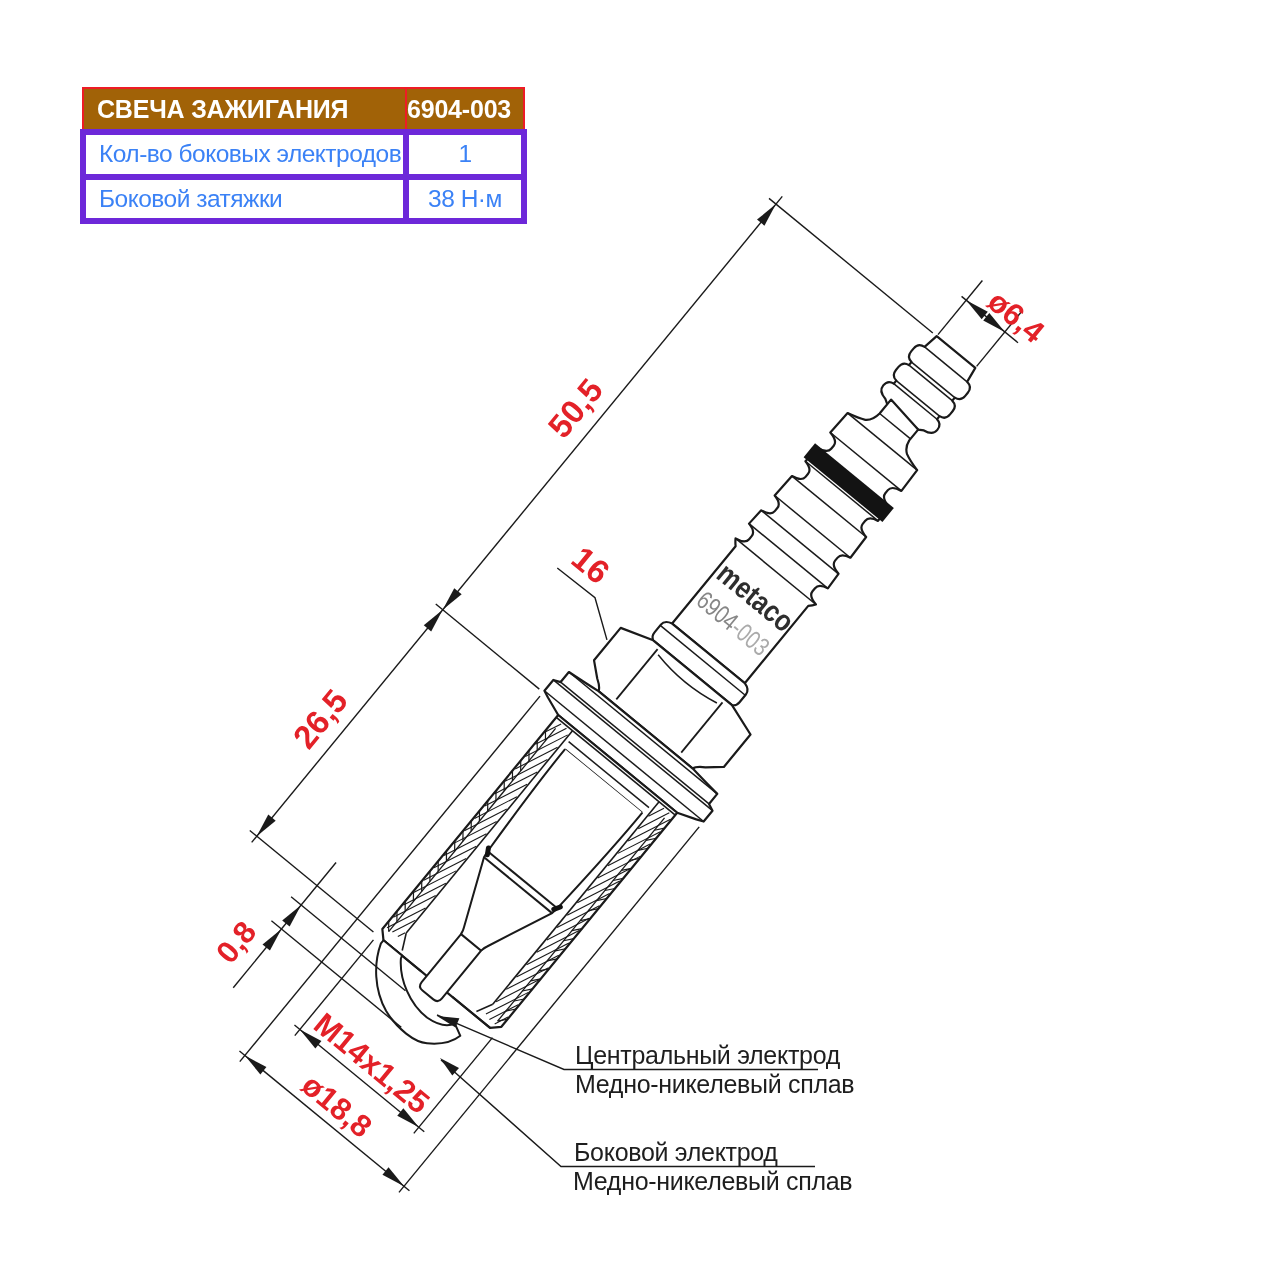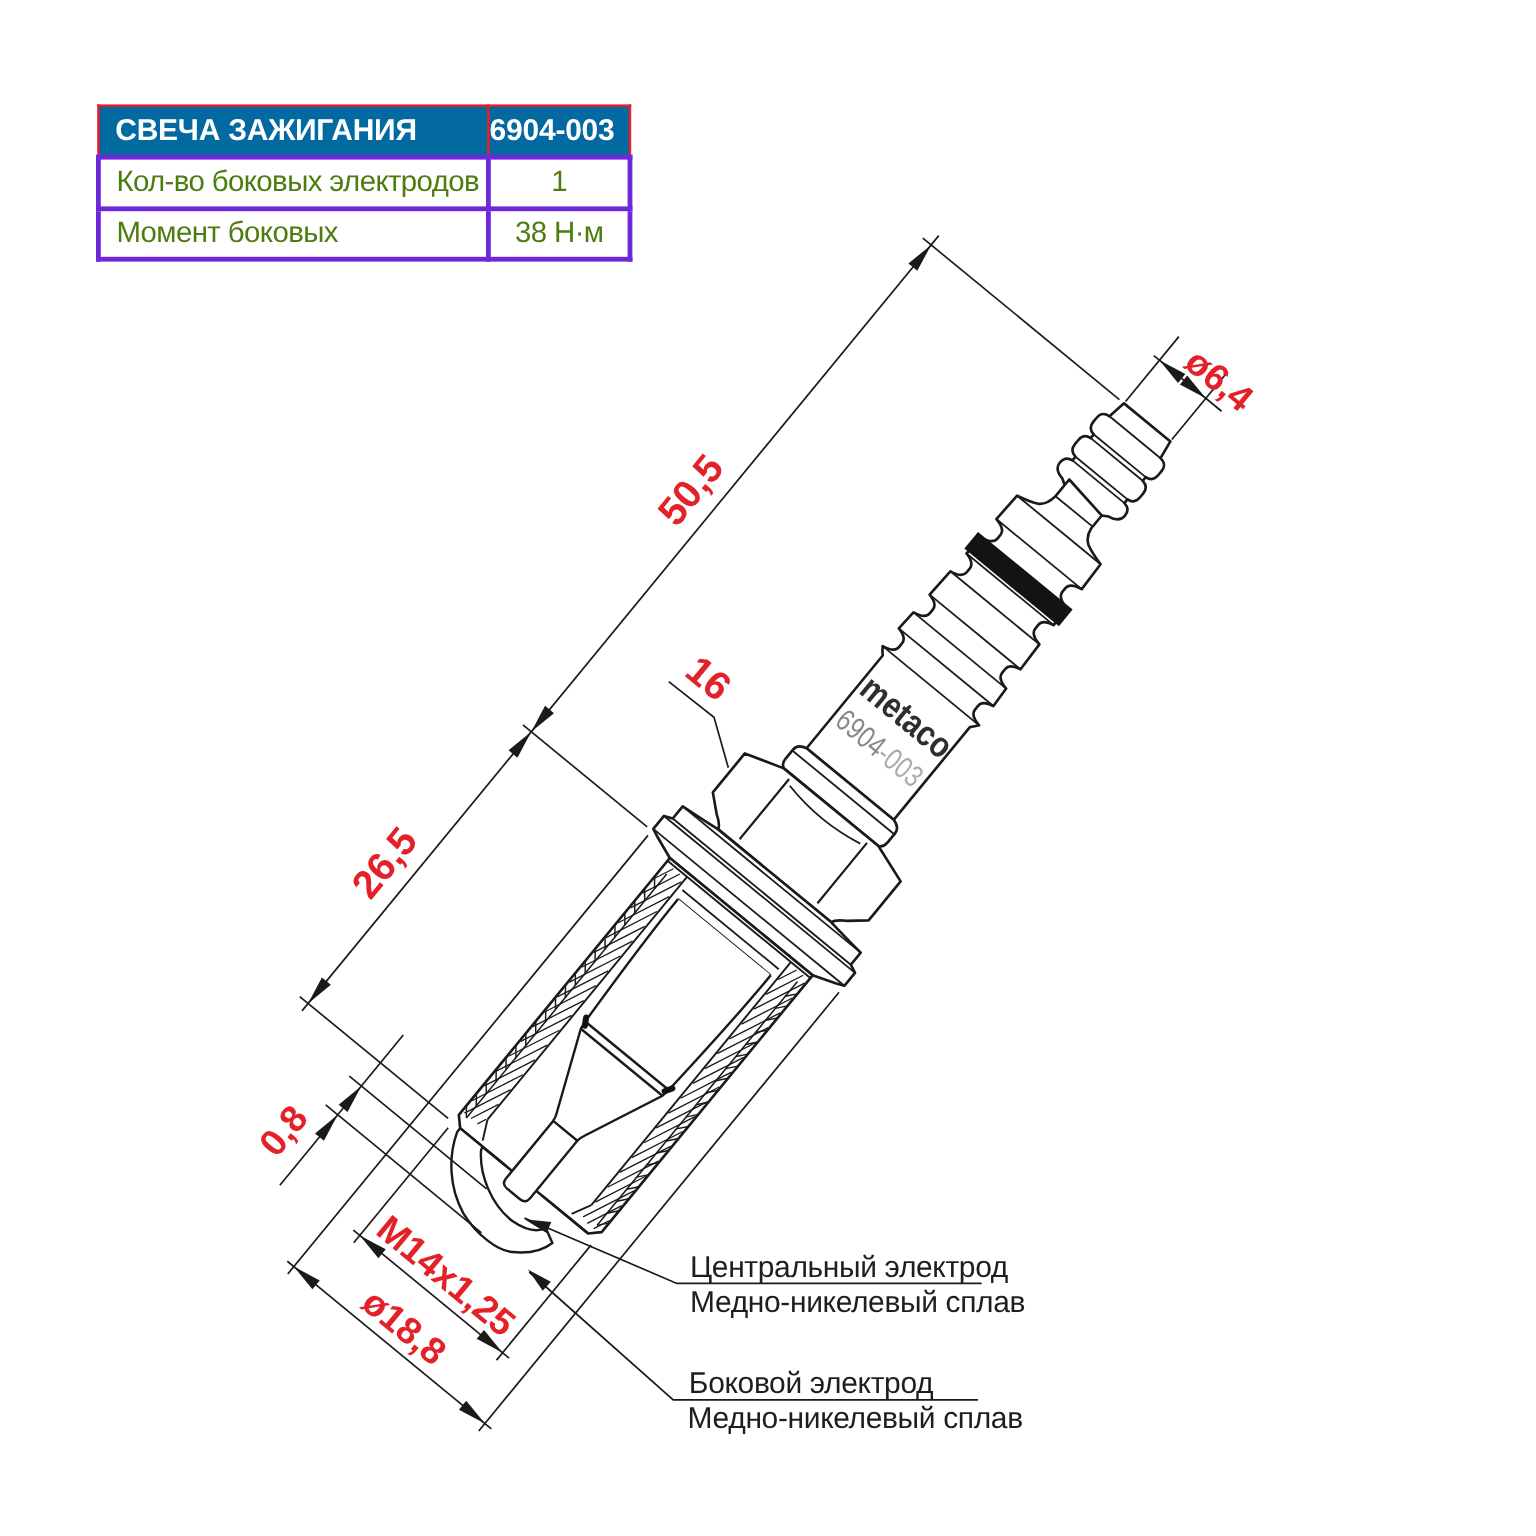--- a/index.html
+++ b/index.html
@@ -1,43 +1,43 @@
 <!DOCTYPE html>
 <html><head>
 <meta charset="utf-8">
 <style>
 html,body{margin:0;padding:0;background:#ffffff;width:1280px;height:1280px;overflow:hidden;}
 body{font-family:"Liberation Sans", sans-serif;}
 #stage{position:absolute;left:0;top:0;width:1280px;height:1280px;}
 table.spec{position:absolute;left:80px;top:87px;width:447px;border-collapse:collapse;table-layout:fixed;}
-table.spec td{border:4px solid #6d28d9;font-size:24.5px;color:#4d7c0f;padding:0;height:38.7px;vertical-align:middle;white-space:nowrap;letter-spacing:-0.5px;}
+table.spec td{border:6px solid #6d28d9;font-size:24.5px;color:#3b82f6;padding:0;height:38.7px;vertical-align:middle;white-space:nowrap;letter-spacing:-0.5px;}
 table.spec td.l{padding-left:13px;}
 table.spec td.v{text-align:center;width:104px;}
-table.spec tr.hdr td{background:#0369a1;color:#ffffff;font-weight:bold;border:2px solid #ee1c25;border-bottom:2px solid #1a1a1a;height:40px;font-size:25px;letter-spacing:-0.2px;}
+table.spec tr.hdr td{background:#a16207;color:#ffffff;font-weight:bold;border:2px solid #ee1c25;border-bottom:2px solid #1a1a1a;height:40px;font-size:25px;letter-spacing:-0.2px;}
 </style>
 </head>
 <body>
 <div id="stage">
 
 <table class="spec">
 
 <tbody>
         <tr class="hdr">
           <td class="l">СВЕЧА ЗАЖИГАНИЯ</td>
           <td class="v" style="text-align:left;padding-right:12px;">6904-003</td>
         </tr>
 
 <tr>
           <td class="l">Кол-во боковых электродов</td>
           <td class="v">1</td>
         </tr>
 
 
 <tr>
-          <td class="l">Момент боковых</td>
+          <td class="l">Боковой затяжки</td>
           <td class="v">38 Н·м</td>
         </tr>
 </tbody>
     </table>
 
 <svg width="1280" height="1280" viewBox="0 0 1280 1280" style="position:absolute;left:0;top:0;">
 <defs>
 <path id="arr" d="M0 0 L-24 4.8 L-24 -4.8 Z" fill="#1a1a1a"></path>
 </defs>
 

